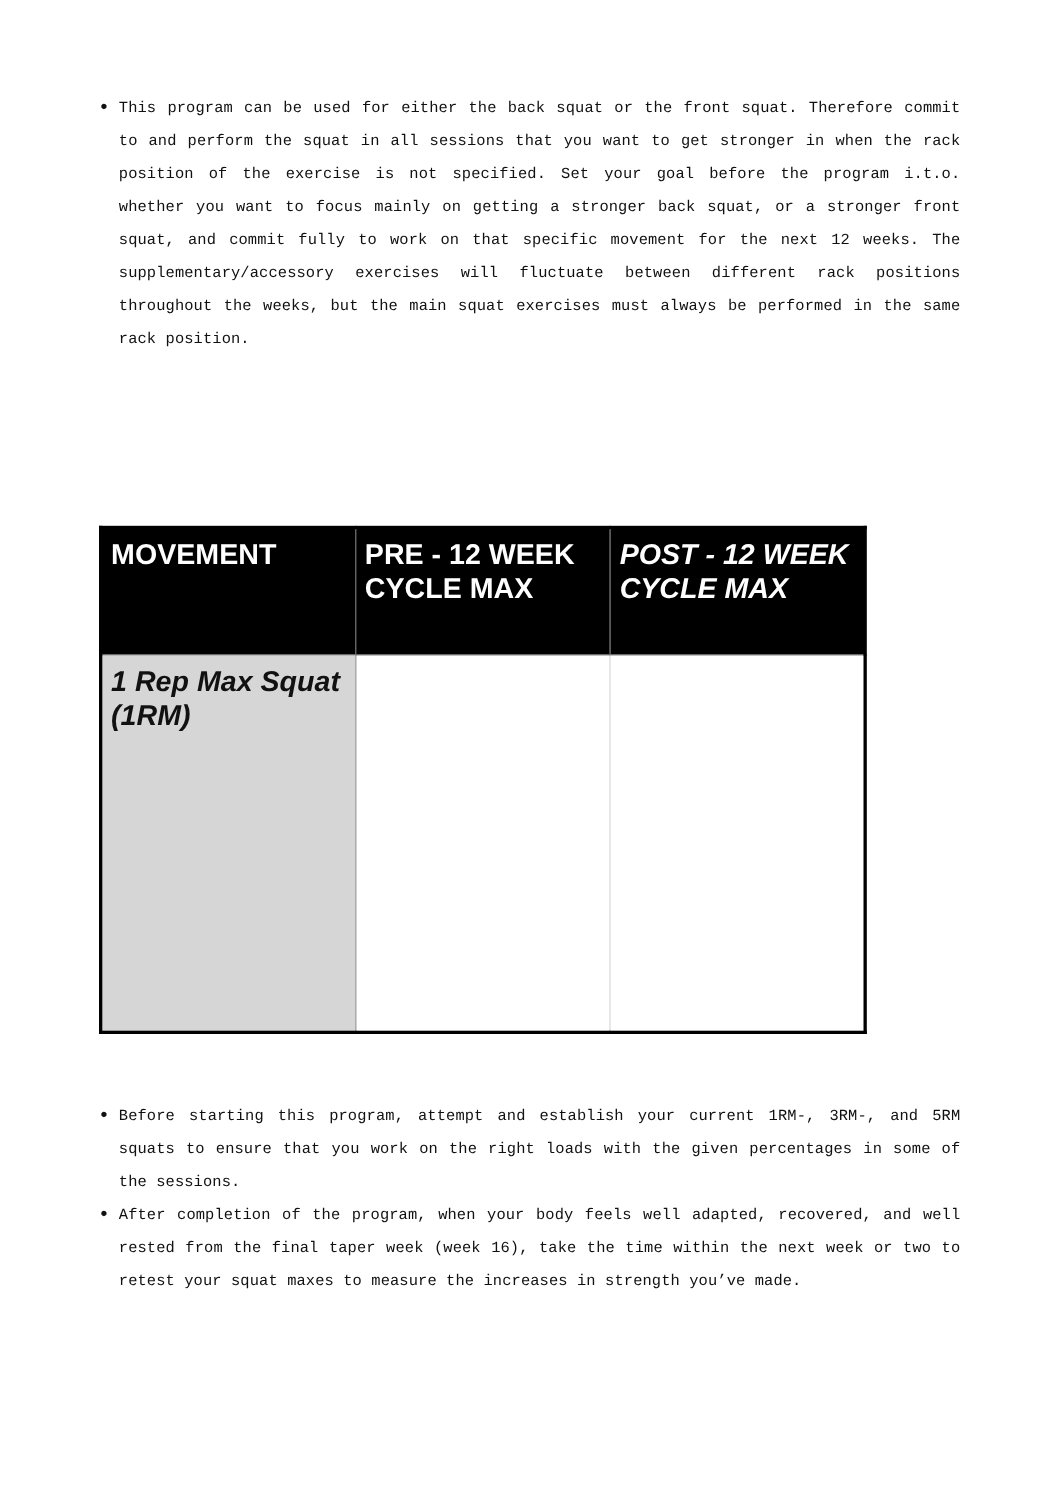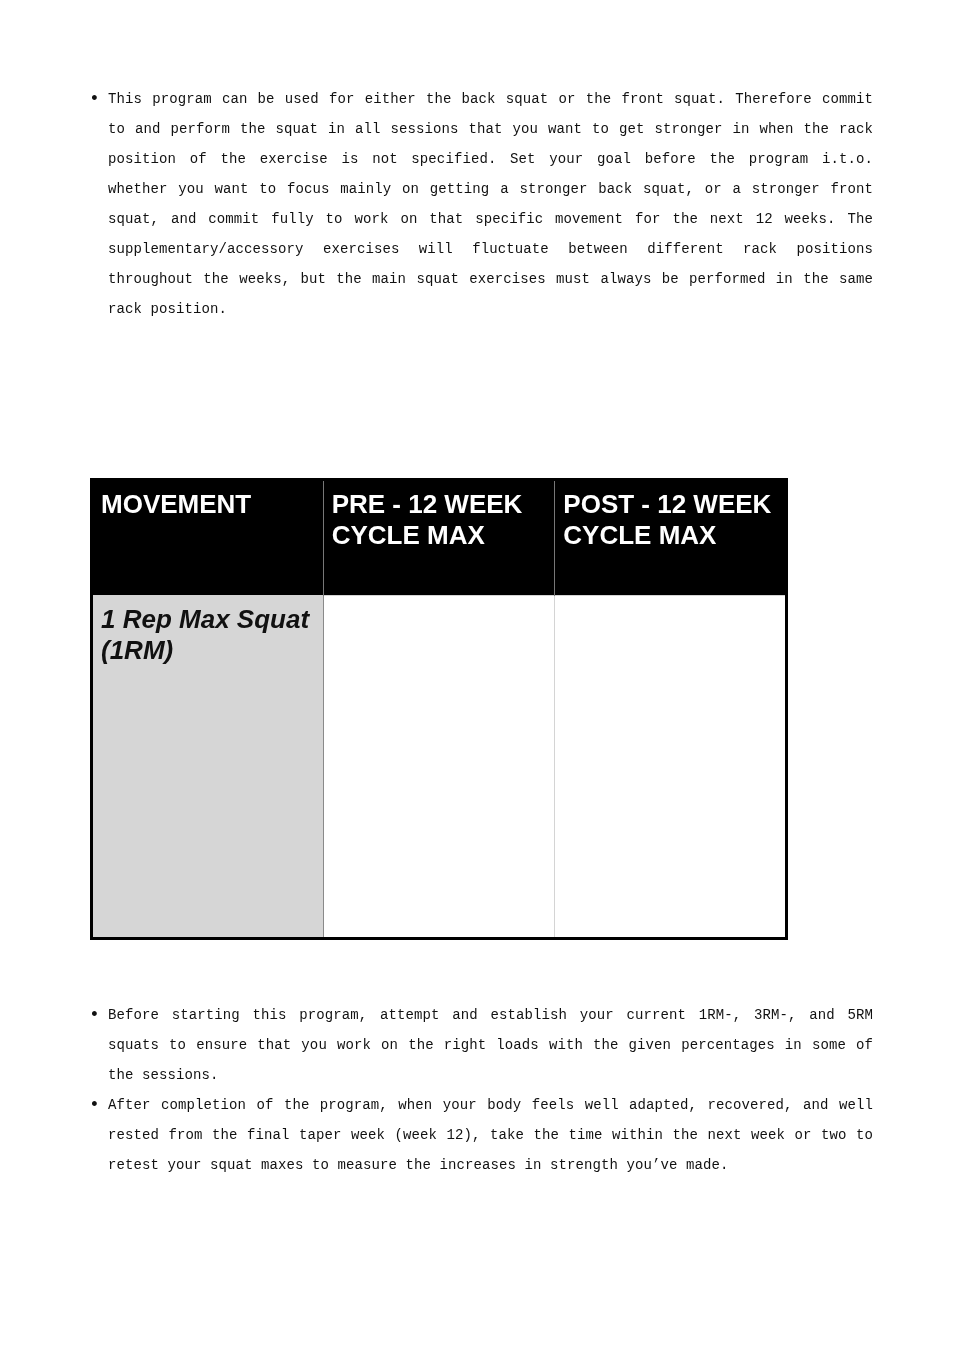--- a/index.html
+++ b/index.html
@@ -9,21 +9,21 @@
     .bullet-item { position: relative; padding-left: 18px; font-size: 14px; line-height: 30px;
                    text-align: justify; letter-spacing: 0.1px; font-family: Liberation Mono, monospace; }
     .bullet-item::before { content: "•"; position: absolute; left: -1px; top: 0; font-size: 18px; }
     #p1 { top: 84px; }
     #p2 { top: 1000px; }
     table.max-table { position: absolute; left: 90px; top: 478px; width: 698px; height: 462px;
                       border-collapse: collapse; border: 3px solid #000; table-layout: fixed; }
     .max-table th, .max-table td { vertical-align: top; text-align: left; padding: 8px 8px;
                       font-weight: bold; font-size: 26px; line-height: 31px; }
     .max-table th { background: #000; color: #fff; height: 98px; border-right: 1px solid #777; }
-    .max-table th:last-child { border-right: none; }
+    .max-table th:last-child { border-right: none; font-style: italic; }
     .max-table td { height: 99px; border: 1px solid #d4d4d4; font-style: italic; }
     .max-table td.label { background: #d6d6d6; color: #111; border-right: 1px solid #8a8a8a; }
     .max-table td.blank { background: #fff; }
   </style>
 </head>
 <body>
 
 <div class="para" id="p1">
   <div class="bullet-item">This program can be used for either the back squat or the front squat. Therefore commit to and perform the squat in all sessions that you want to get stronger in when the rack position of the exercise is not specified. Set your goal before the program i.t.o. whether you want to focus mainly on getting a stronger back squat, or a stronger front squat, and commit fully to work on that specific movement for the next 12 weeks. The supplementary/accessory exercises will fluctuate between different rack positions throughout the weeks, but the main squat exercises must always be performed in the same rack position.</div>
 </div>
@@ -40,14 +40,14 @@
     <tr>
       <td class="label">1 Rep Max Squat (1RM)</td>
       <td class="blank"></td>
       <td class="blank"></td>
     </tr>
   </tbody>
 </table>
 
 <div class="para" id="p2">
   <div class="bullet-item">Before starting this program, attempt and establish your current 1RM-, 3RM-, and 5RM squats to ensure that you work on the right loads with the given percentages in some of the sessions.</div>
-  <div class="bullet-item">After completion of the program, when your body feels well adapted, recovered, and well rested from the final taper week (week 12), take the time within the next week or two to retest your squat maxes to measure the increases in strength you’ve made.</div>
+  <div class="bullet-item">After completion of the program, when your body feels well adapted, recovered, and well rested from the final taper week (week 16), take the time within the next week or two to retest your squat maxes to measure the increases in strength you’ve made.</div>
 </div>
 
 </body></html>

